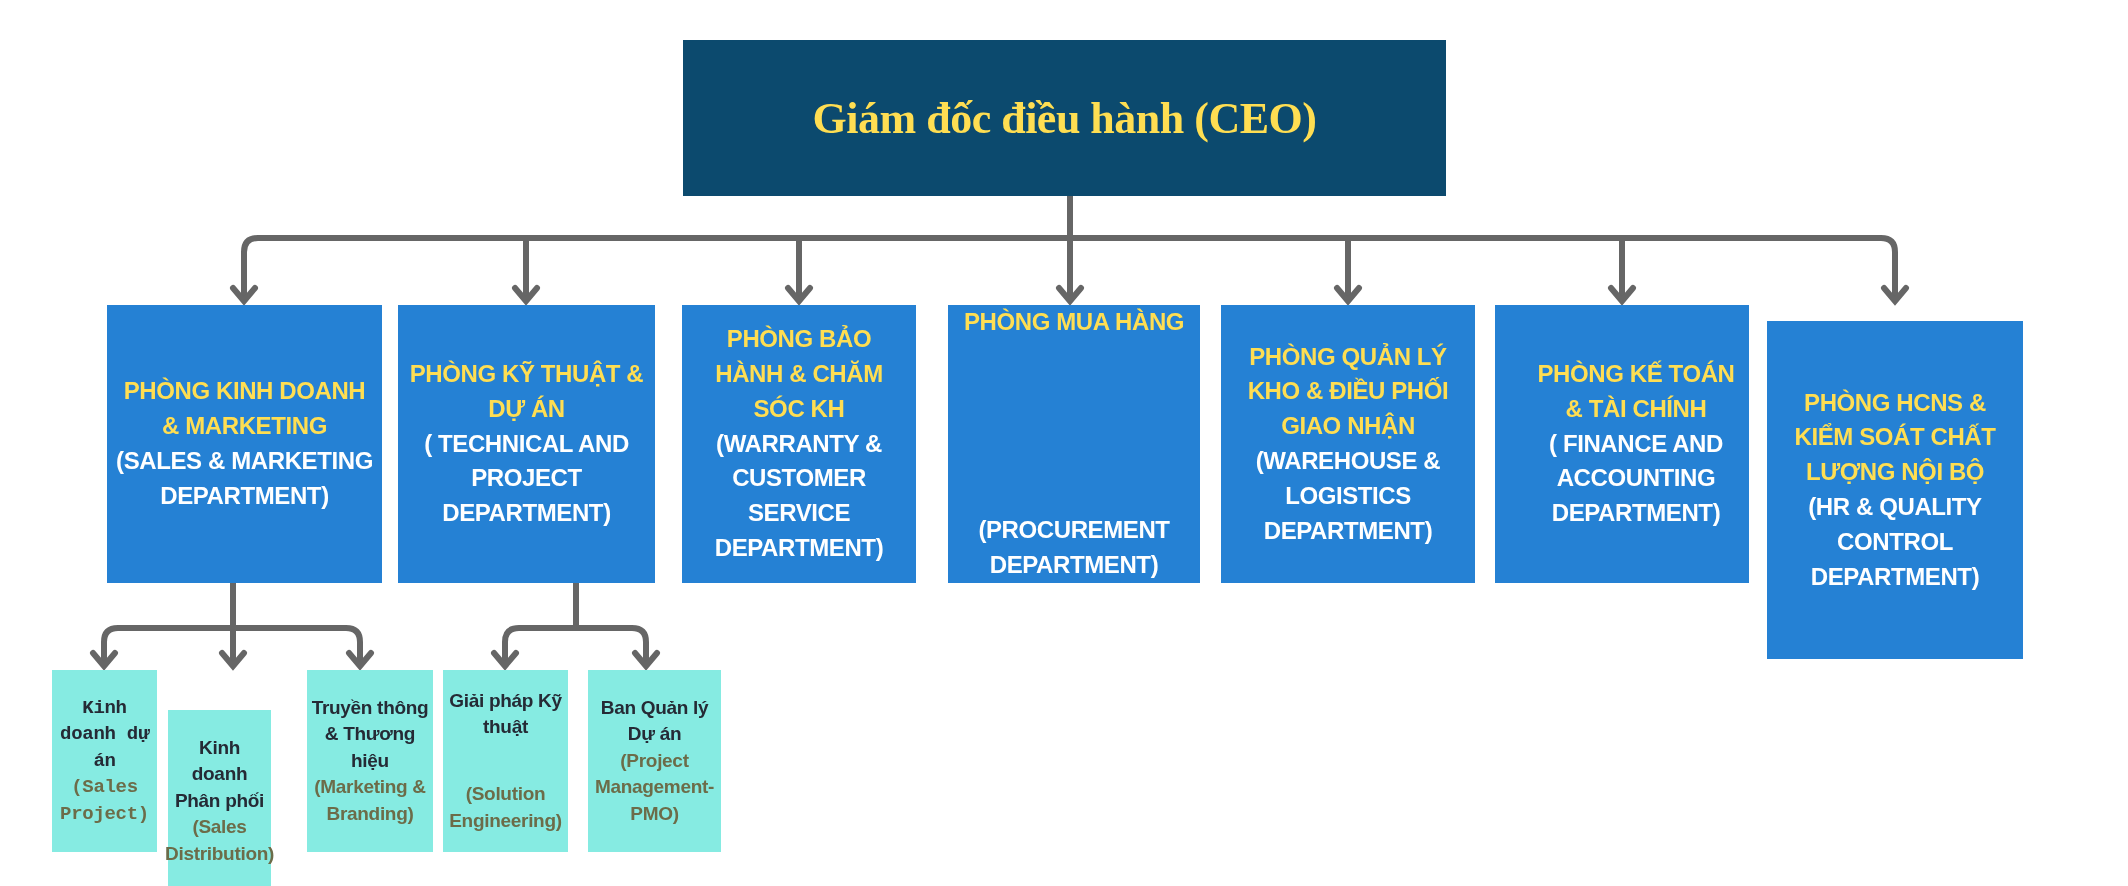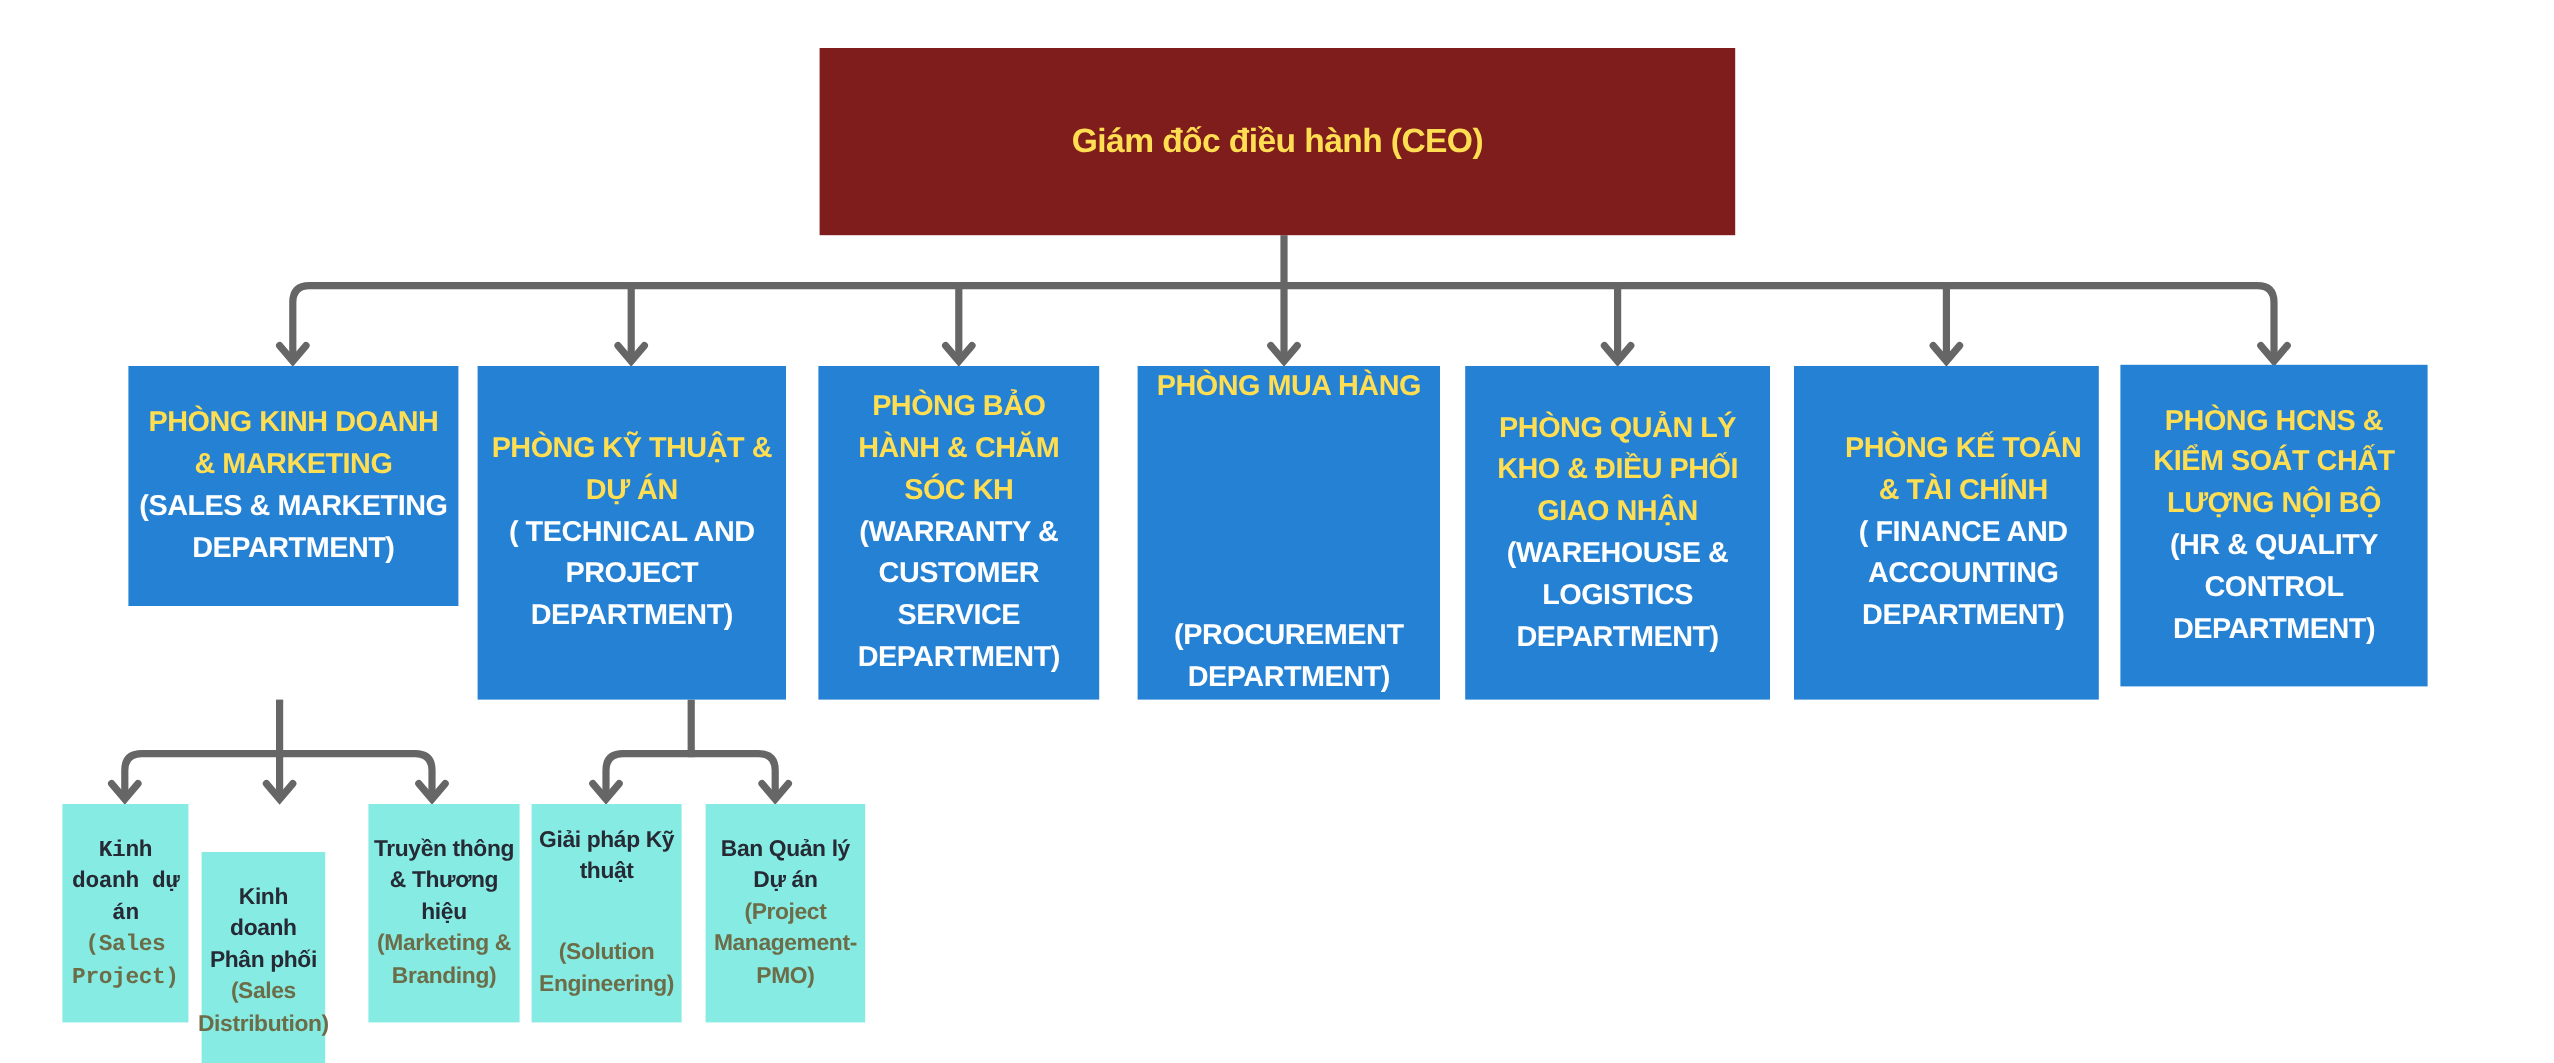--- a/index.html
+++ b/index.html
@@ -13,24 +13,25 @@
     position:absolute;
     box-sizing:border-box;
     display:flex;
     flex-direction:column;
     align-items:center;
     justify-content:center;
     text-align:center;
     font-weight:bold;
   }
   .ceo-box{
-    background:#7f1d1d;
+    background:#0c4a6e;
     color:#FFDE52;
-    font-size:28px;
+    font-size:44px;
     letter-spacing:-0.5px;
+    font-family:Liberation Serif, serif;
   }
   .dept-box{
     background:#2581D4;
     font-size:24px;
     line-height:1.45;
     letter-spacing:-0.4px;
     padding:0 8px;
   }
   .dept-box .vi{color:#FFDE52;}
   .dept-box .en{color:#FFFFFF;}
@@ -90,21 +91,21 @@
   <path class="line" d="M 576 583 V 631"></path>
   <path class="line" d="M 505 663 V 642 Q 505 628 519 628 H 632 Q 646 628 646 642 V 663"></path>
   <path class="arrowhead" d="M 494 653 L 505 666 L 516 653"></path>
   <path class="arrowhead" d="M 635 653 L 646 666 L 657 653"></path>
 </svg>
 
 <div class="box ceo-box" style="left:683px;top:40px;width:763px;height:156px;">
   <span>Giám đốc điều hành (CEO)</span>
 </div>
 
-<div class="box dept-box" style="left:107px;top:305px;width:275px;height:200px;">
+<div class="box dept-box" style="left:107px;top:305px;width:275px;height:278px;">
   <span class="vi">PHÒNG KINH DOANH &amp; MARKETING</span>
   <span class="en">(SALES &amp; MARKETING DEPARTMENT)</span>
 </div>
 
 <div class="box dept-box" style="left:398px;top:305px;width:257px;height:278px;">
   <span class="vi">PHÒNG KỸ THUẬT &amp; DỰ ÁN</span>
   <span class="en">( TECHNICAL AND PROJECT DEPARTMENT)</span>
 </div>
 
 <div class="box dept-box" style="left:682px;top:305px;width:234px;height:278px;">
@@ -120,21 +121,21 @@
 <div class="box dept-box" style="left:1221px;top:305px;width:254px;height:278px;">
   <span class="vi">PHÒNG QUẢN LÝ KHO &amp; ĐIỀU PHỐI GIAO NHẬN</span>
   <span class="en">(WAREHOUSE &amp; LOGISTICS DEPARTMENT)</span>
 </div>
 
 <div class="box dept-box" style="left:1495px;top:305px;width:254px;height:278px;padding-left:36px;">
   <span class="vi">PHÒNG KẾ TOÁN &amp; TÀI CHÍNH</span>
   <span class="en">( FINANCE AND ACCOUNTING DEPARTMENT)</span>
 </div>
 
-<div class="box dept-box" style="left:1767px;top:304px;width:256px;height:268px;">
+<div class="box dept-box" style="left:1767px;top:321px;width:256px;height:338px;">
   <span class="vi">PHÒNG HCNS &amp; KIỂM SOÁT CHẤT LƯỢNG NỘI BỘ</span>
   <span class="en">(HR &amp; QUALITY CONTROL DEPARTMENT)</span>
 </div>
 
 <div class="box sub-box" style="left:52px;top:670px;width:105px;height:182px;font-family:Liberation Mono, monospace;">
   <span class="vi">Kinh doanh dự án</span>
   <span class="en">(Sales Project)</span>
 </div>
 
 <div class="box sub-box" style="left:168px;top:710px;width:103px;height:182px;">

